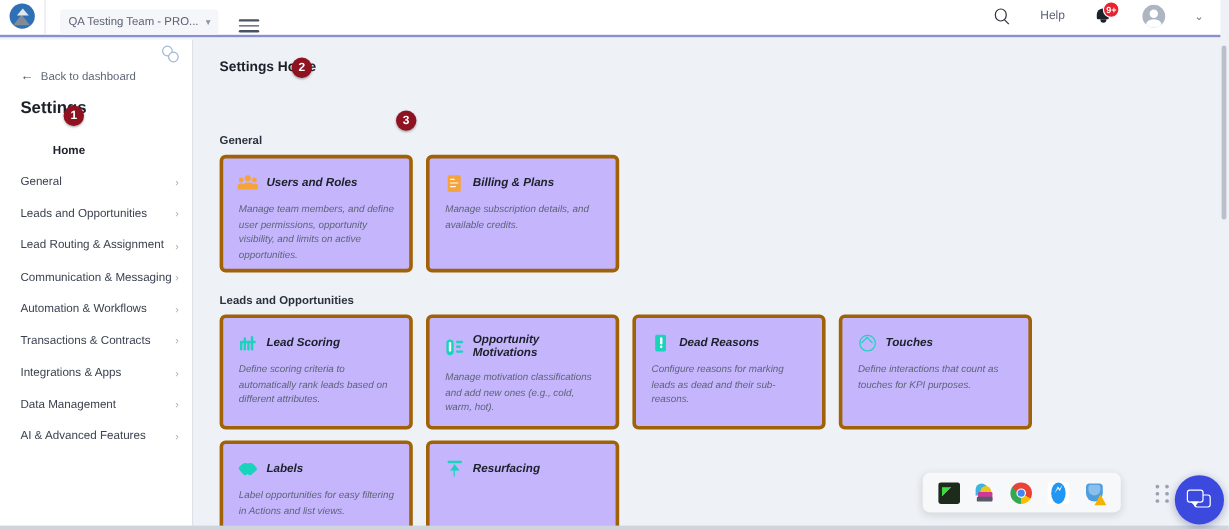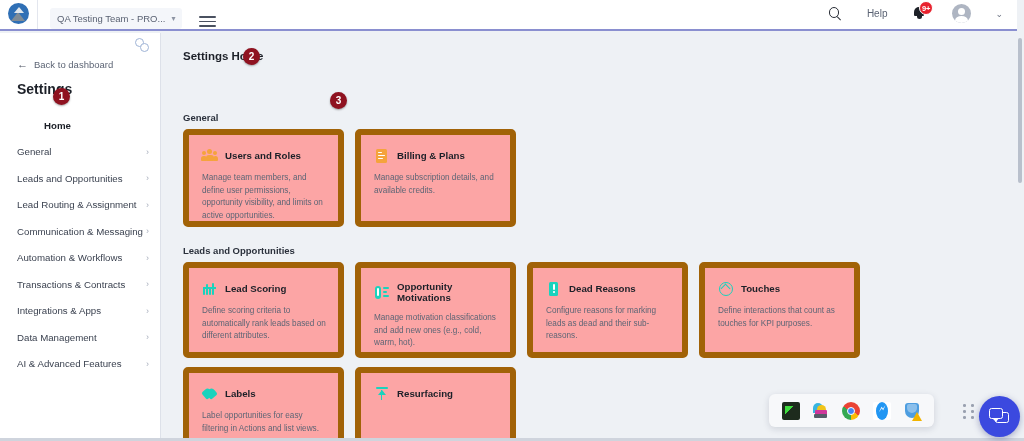--- a/index.html
+++ b/index.html
@@ -136,22 +136,22 @@
     position: absolute; left: 21px; top: 17px;
     font-size: 11.5px; font-weight: bold; color: #1c2028;
   }
   .section-label {
     font-size: 9.5px; font-weight: bold; color: #2b313c;
   }
   .sec1-label { position: absolute; left: 21px; top: 79px; }
   .sec2-label { position: absolute; left: 21px; top: 212px; }
 
   .card {
-    position: absolute; background: #fca5a5; border: 6px solid #a16207;
-    border-radius: 5px; padding: 13px 12px 10px 13px;
+    position: absolute; background: #c4b5fd; border: 3px solid #a16207;
+    border-radius: 5px; padding: 13px 12px 10px 13px; font-style: italic;
   }
   .card-head { display: flex; align-items: center; gap: 8px; margin-bottom: 9px; }
   .card-title { font-size: 9.7px; font-weight: bold; color: #1c2028; }
   .card-desc { font-size: 8.2px; line-height: 1.55; color: #5d6575; }
 
   .ci { width: 15px; height: 15px; position: relative; flex: 0 0 15px; }
 
   
   .ci-users .h1, .ci-users .h2, .ci-users .h3 { position: absolute; border-radius: 50%; background: #f5a33c; }
   .ci-users .h1 { width: 5px; height: 5px; left: 5px; top: 1px; }

